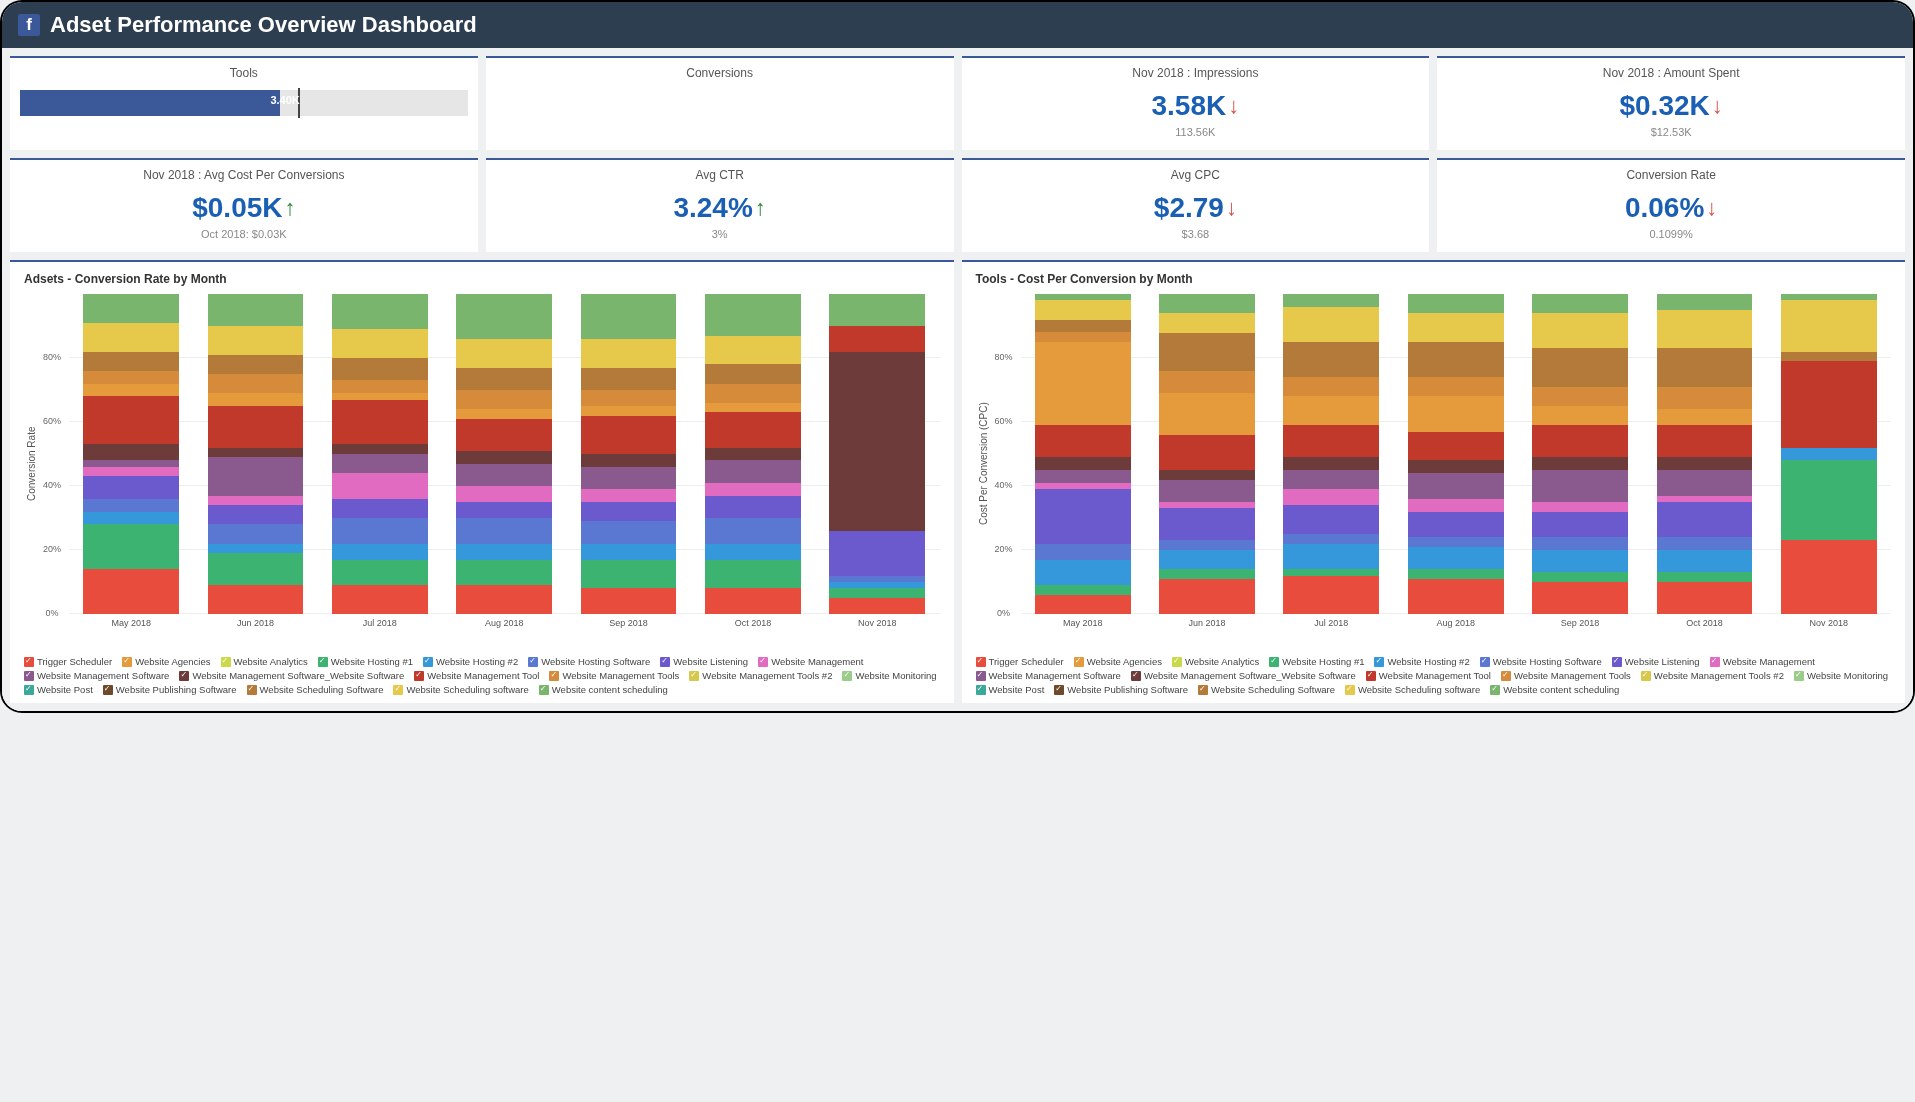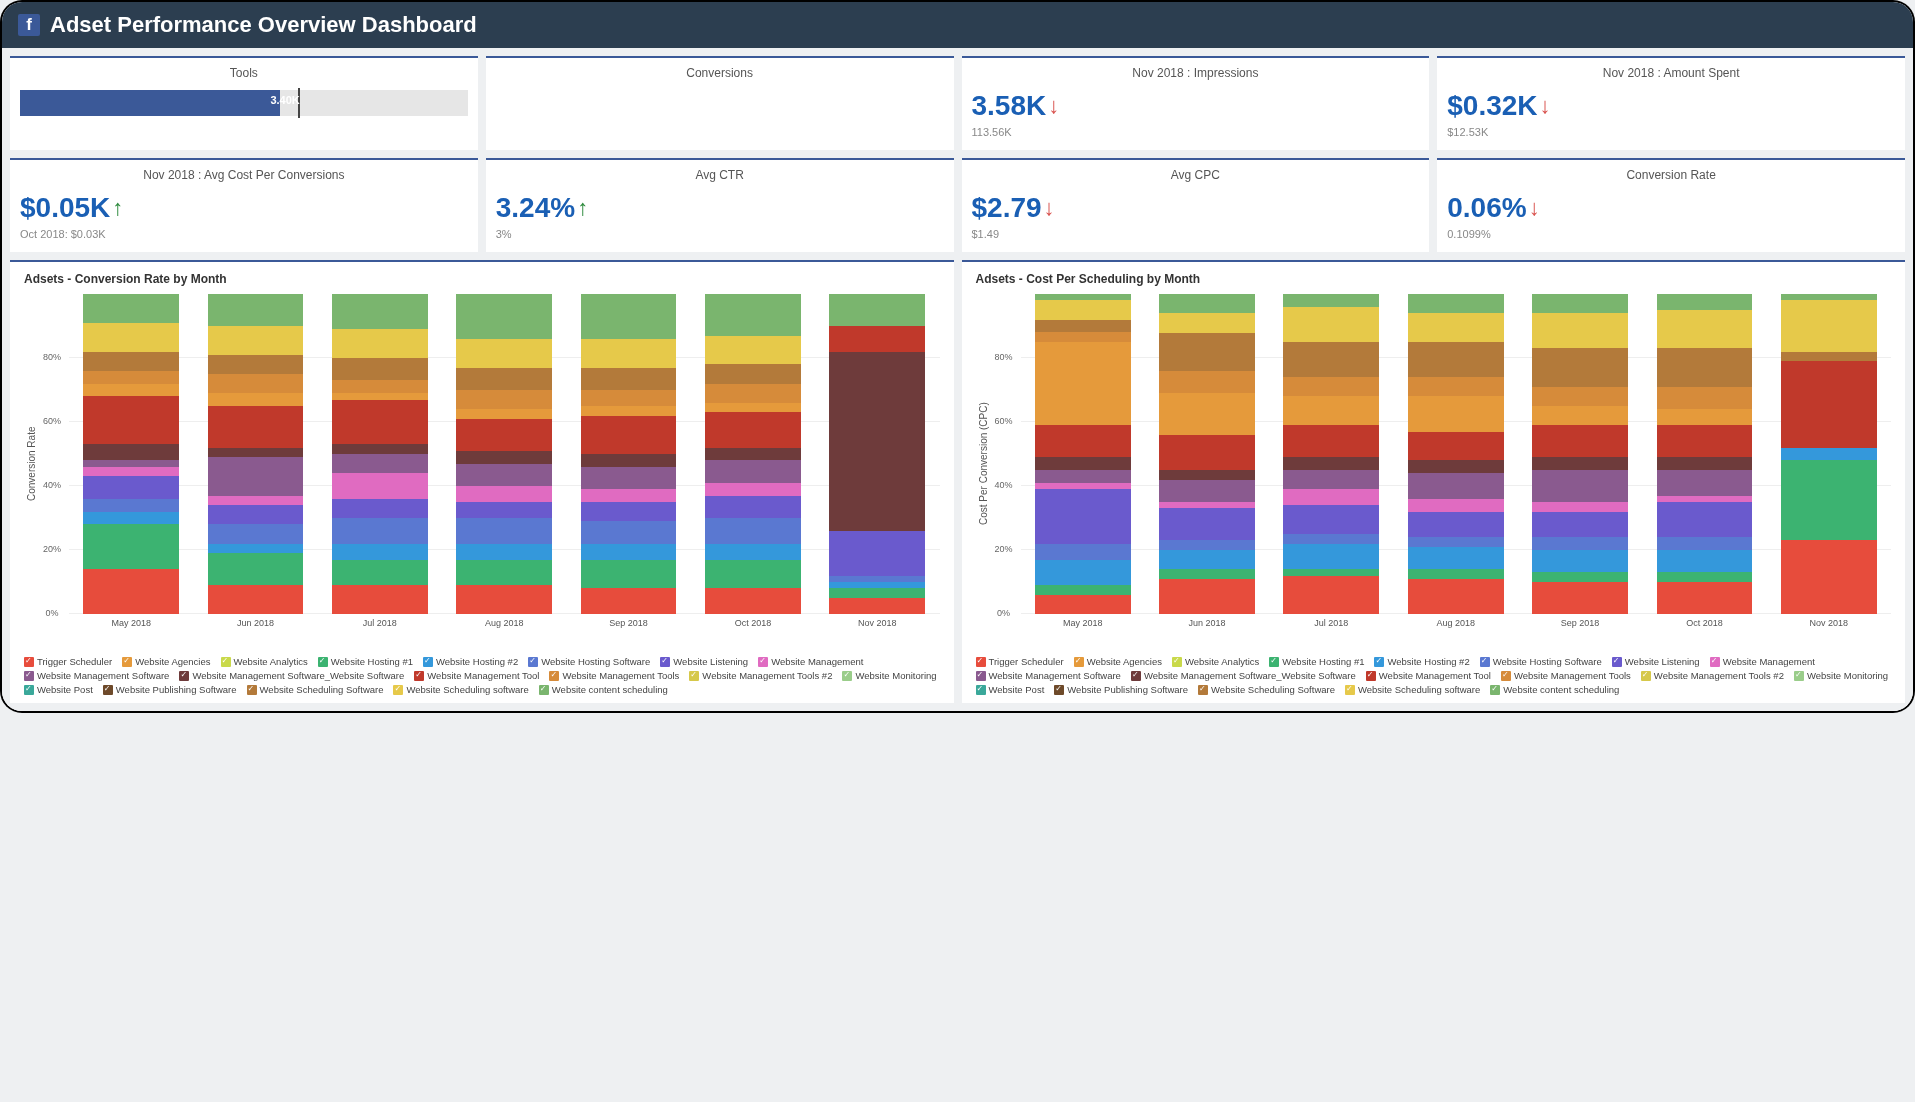--- a/index.html
+++ b/index.html
@@ -5,21 +5,21 @@
 * { box-sizing: border-box; margin: 0; padding: 0; }
 body { font-family: -apple-system, BlinkMacSystemFont, "Segoe UI", Helvetica, Arial, sans-serif; background: #eef0f2; color: #333; }
 .frame { background:#000; padding:2px; border-radius:22px;}
 .inner { background:#fff; border-radius:20px; overflow:hidden;}
 .header { background:#2c3e50; color:#fff; padding:10px 16px; display:flex; align-items:center; gap:10px; }
 .fb { width:22px; height:22px; background:#3b5998; color:#fff; display:flex; align-items:flex-end; justify-content:center; font-weight:700; font-size:17px; border-radius:2px; padding-bottom:1px;}
 .header h1 { font-size:22px; font-weight:600; }
 .grid { display:grid; grid-template-columns: repeat(4, 1fr); gap:8px; padding:8px; background:#eef0f2;}
 .card { background:#fff; border-top:2px solid #3b5998; padding:8px 10px 12px 10px; }
 .card .title { text-align:center; font-size:12px; color:#555; margin-bottom:10px;}
-.kpi { }
+.kpi { text-align:center;}
 .kpi .big { font-size:28px; font-weight:700; color:#1a5fb4; display:inline-flex; align-items:center; gap:2px;}
 .kpi .sub { font-size:11px; color:#888; margin-top:4px;}
 .arrow-up { color:#2e8b3d; font-size:22px; font-weight:400;}
 .arrow-down { color:#d9534f; font-size:22px; font-weight:400;}
 .bullet { position:relative; height:26px; background:#e6e6e6; margin-top:6px;}
 .bullet .fill { position:absolute; left:0; top:0; bottom:0; background:#3b5998; }
 .bullet .mark { position:absolute; top:-2px; bottom:-2px; width:2px; background:#444;}
 .bullet .label { position:absolute; top:4px; color:#fff; font-size:11px; font-weight:600;margin-left:40px;}
 .charts { display:grid; grid-template-columns:1fr 1fr; gap:8px; padding:0 8px 8px 8px; background:#eef0f2;}
 .chart-card { background:#fff; border-top:2px solid #3b5998; padding:10px 14px 8px 14px;}
@@ -86,21 +86,21 @@
           <div class="kpi"><div class="big">
               <span>3.24%</span>
               <span class="arrow-up">↑</span>
             </div><div class="sub">3%</div></div>
         </div>
         <div class="card">
           <div class="title">Avg CPC</div>
           <div class="kpi"><div class="big">
               <span>$2.79</span>
               <span class="arrow-down">↓</span>
-            </div><div class="sub">$1.49</div></div>
+            </div><div class="sub">$3.68</div></div>
         </div>
         <div class="card">
           <div class="title">Conversion Rate</div>
           <div class="kpi"><div class="big">
               <span>0.06%</span>
               <span class="arrow-down">↓</span>
             </div><div class="sub">0.1099%</div></div>
         </div>
       </div>
 
@@ -315,21 +315,21 @@
               <span class="sw" style="background: rgb(230, 201, 74);"></span>
               <span>Website Scheduling software</span>
             </span>
             <span class="lg">
               <span class="sw" style="background: rgb(122, 181, 110);"></span>
               <span>Website content scheduling</span>
             </span>
           </div>
         </div>
         <div class="chart-card">
-          <div class="chart-title">Adsets - Cost Per Scheduling by Month</div>
+          <div class="chart-title">Tools - Cost Per Conversion by Month</div>
           <div class="plot">
             <div class="ylabel">Cost Per Conversion (CPC)</div>
             <div class="axes">
               <div class="gridline" style="bottom: 20px;">
                 <span>0%</span>
               </div>
               <div class="gridline" style="bottom: 84px;">
                 <span>20%</span>
               </div>
               <div class="gridline" style="bottom: 148px;">

